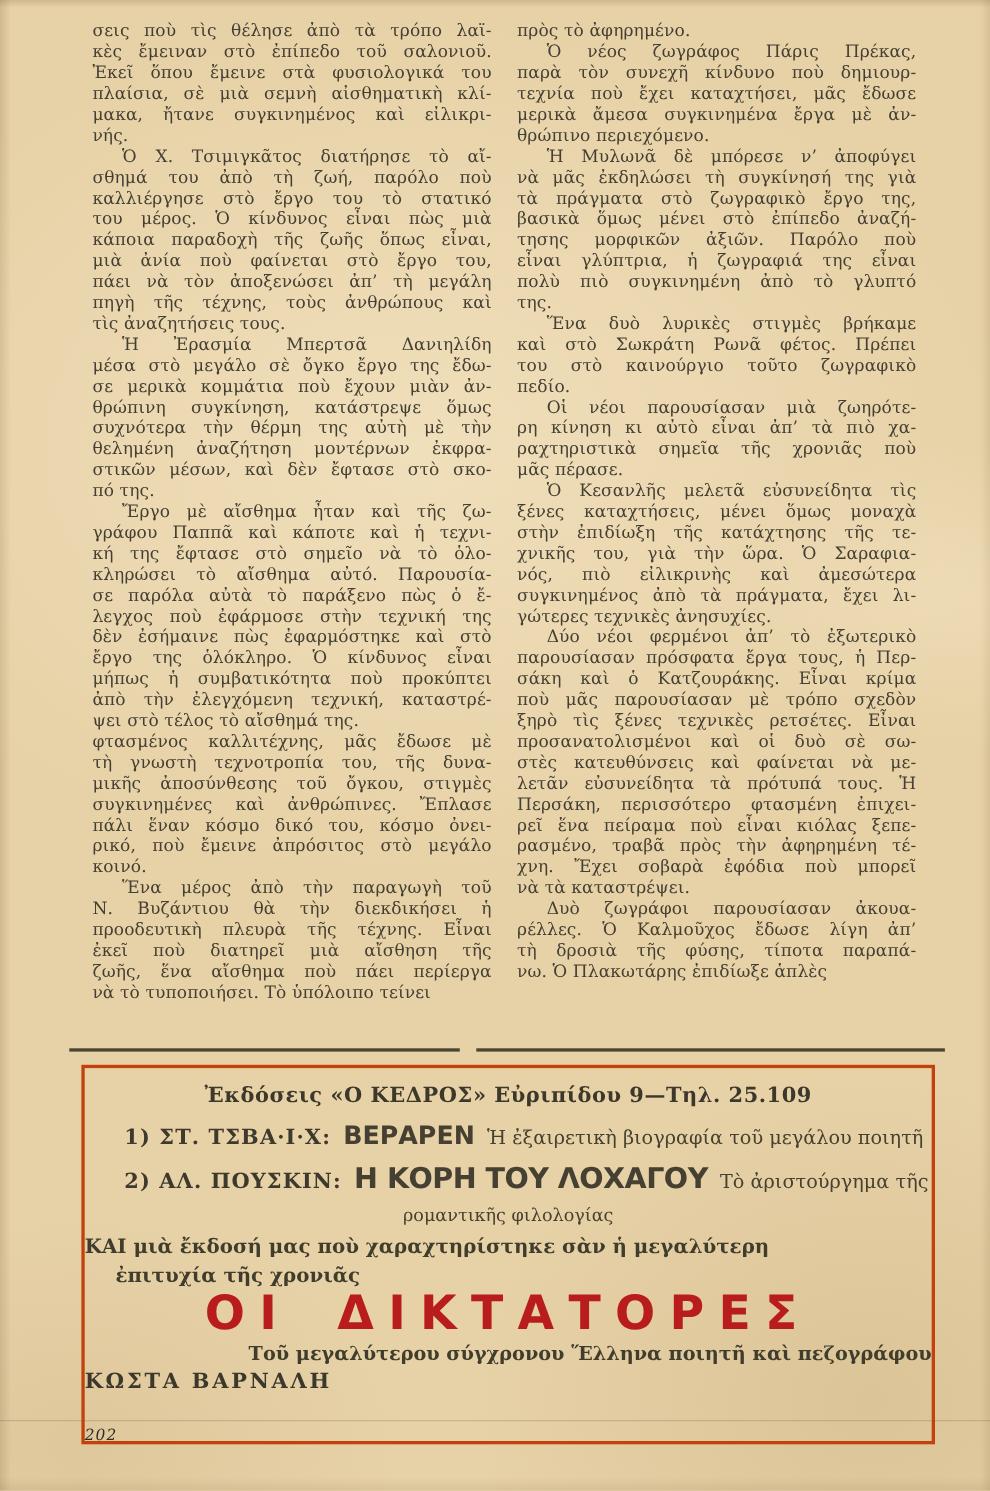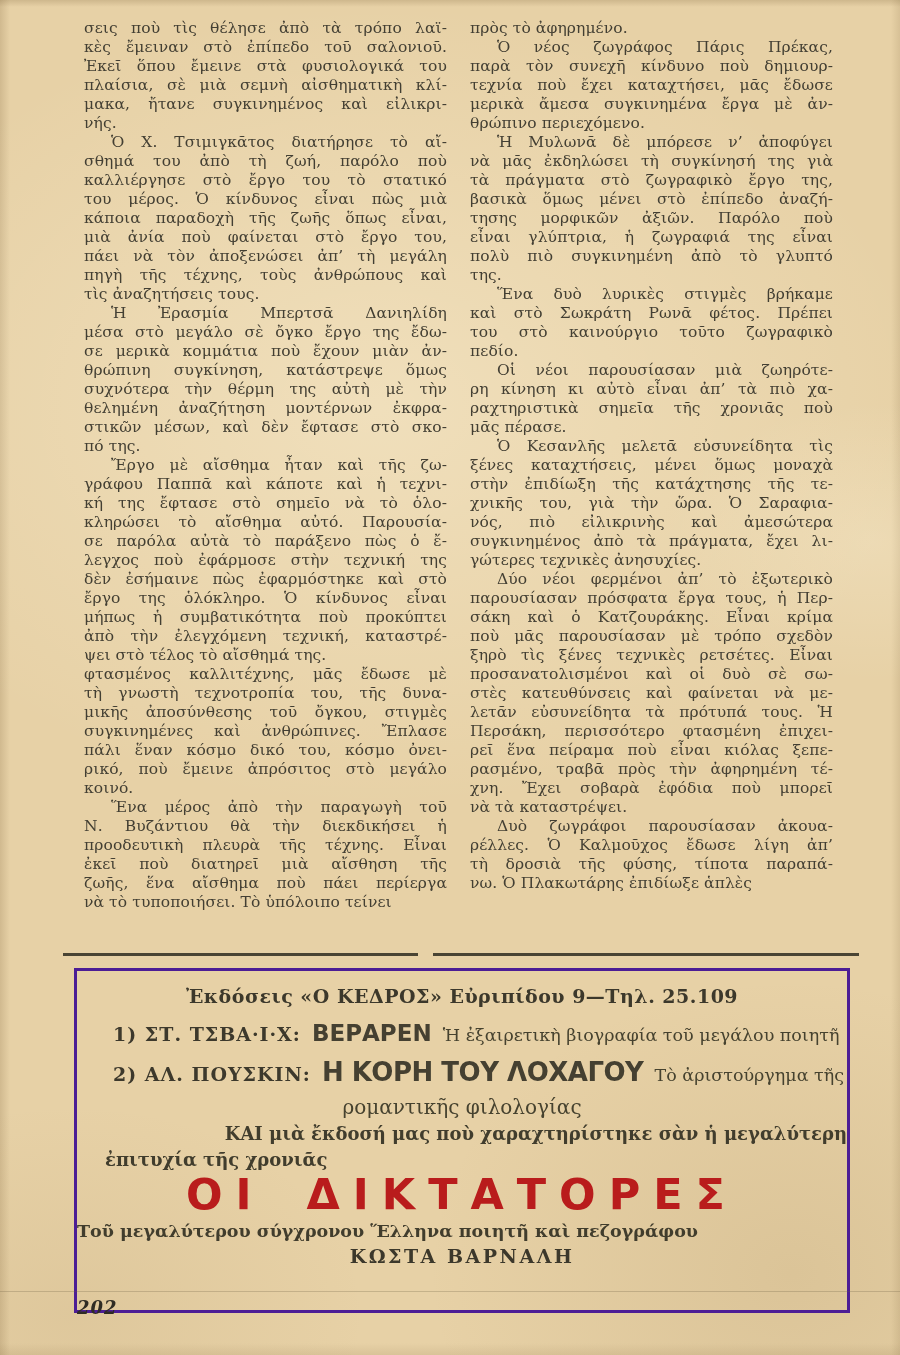--- a/index.html
+++ b/index.html
@@ -29,45 +29,45 @@
     letter-spacing:0.1px;
   }
   .line.final{text-align-last:left;}
   .line.first-indent{padding-left:27px;}
   .rule{position:absolute;background:#4a4433;height:3px;}
   .rule-left{left:63px;top:953px;width:355px;}
   .rule-right{left:433px;top:953px;width:426px;}
   .crease{position:absolute;left:0;top:1291px;width:900px;height:1px;background:rgba(110,96,68,0.28);}
   .ad-box{
     position:absolute;left:74px;top:968px;width:776px;height:345px;
-    box-sizing:border-box;border:3px solid #4c1d95;
+    box-sizing:border-box;border:3px solid #c2410c;
   }
   .ad-box > div{position:absolute;left:0;width:100%;}
   .ad-header{top:14px;text-align:center;font-size:19px;font-weight:bold;color:#3c382b;letter-spacing:0.5px;}
   .ad-item{padding-left:36px;box-sizing:border-box;white-space:nowrap;}
   .ad-item-1{top:49px;}
   .ad-item-2{top:86px;}
   .ad-num{font-size:19px;font-weight:bold;color:#3d392c;letter-spacing:1px;}
   .ad-book-title{font-family:"DejaVu Sans", sans-serif;font-weight:bold;color:#454031;padding:0 6px;}
   .ad-item-1 .ad-book-title{font-size:23px;}
   .ad-item-2 .ad-book-title{font-size:26px;letter-spacing:-0.5px;text-align:center;}
   .ad-desc{font-size:17.5px;color:#46422f;}
-  .ad-cont{top:124px;text-align:center;font-size:20px;color:#46422f;}
-  .ad-tag1{top:152px;text-align:right;font-size:18px;font-weight:bold;color:#413d2d;}
+  .ad-cont{top:124px;text-align:center;font-size:16px;color:#46422f;}
+  .ad-tag1{top:152px;text-align:left;font-size:18px;font-weight:bold;color:#413d2d;}
   .ad-tag2{top:178px;text-align:left;font-size:18px;font-weight:bold;color:#413d2d;margin-left:28px;}
   .ad-big{
     top:198px;text-align:center;
     font-family:"DejaVu Sans", sans-serif;font-weight:bold;
     font-size:43px;letter-spacing:13px;word-spacing:14px;color:#b91c1c;
   }
-  .ad-sub{top:250px;text-align:left;font-size:17.5px;font-weight:bold;color:#413d2d;}
-  .ad-author{top:274px;text-align:center;font-size:19px;font-weight:bold;letter-spacing:2.5px;color:#3c382b;}
+  .ad-sub{top:250px;text-align:right;font-size:17.5px;font-weight:bold;color:#413d2d;}
+  .ad-author{top:274px;font-size:19px;font-weight:bold;letter-spacing:2.5px;color:#3c382b;}
   .page-number{
     position:absolute;left:77px;top:1297px;
-    font-size:18px;font-weight:bold;font-style:italic;color:#2f2c24;letter-spacing:1px;
+    font-size:14px;font-weight:normal;font-style:italic;color:#2f2c24;letter-spacing:1px;
   }
 </style>
 </head>
 <body>
 
 <div class="column col-left">
     <div class="para">
       <div class="line">σεις ποὺ τὶς θέλησε ἀπὸ τὰ τρόπο λαϊ-</div>
       <div class="line">κὲς ἔμειναν στὸ ἐπίπεδο τοῦ σαλονιοῦ.</div>
       <div class="line">Ἐκεῖ ὅπου ἔμεινε στὰ φυσιολογικά του</div>

